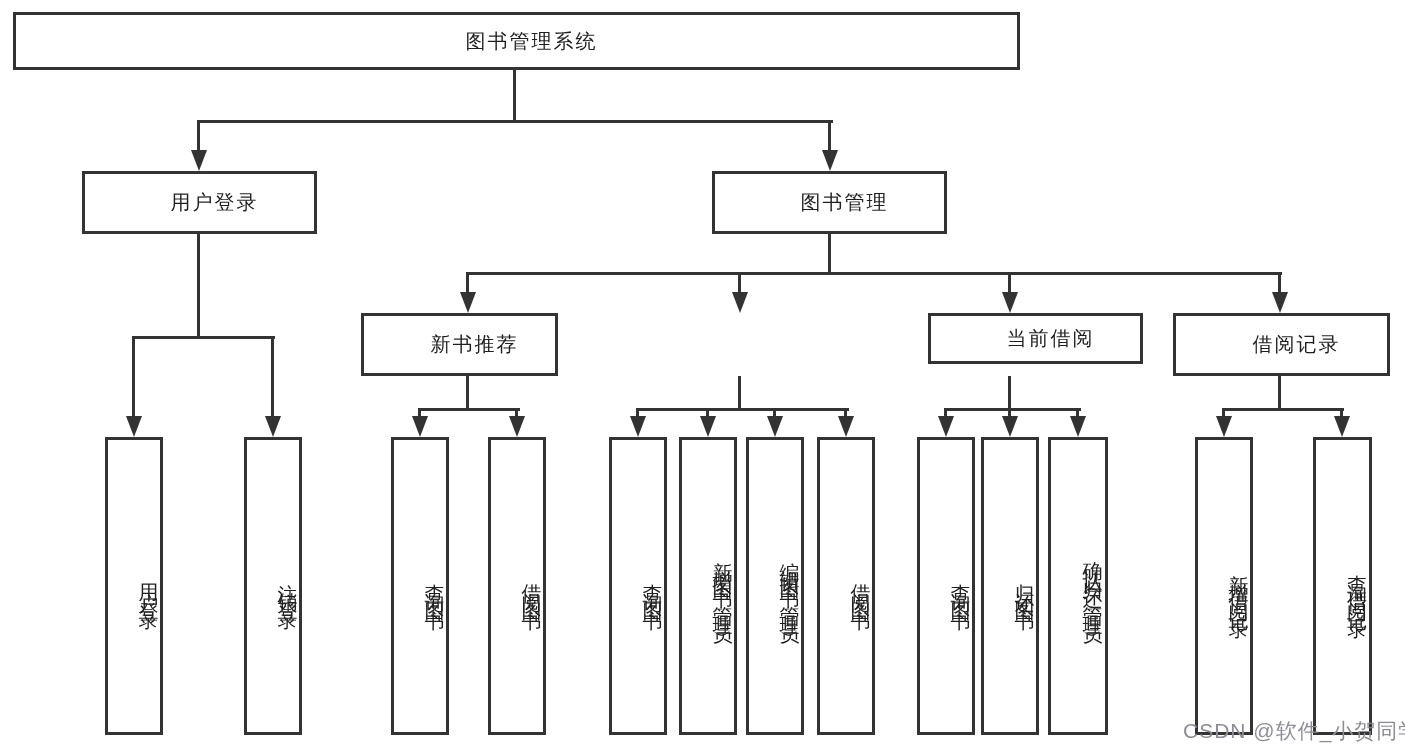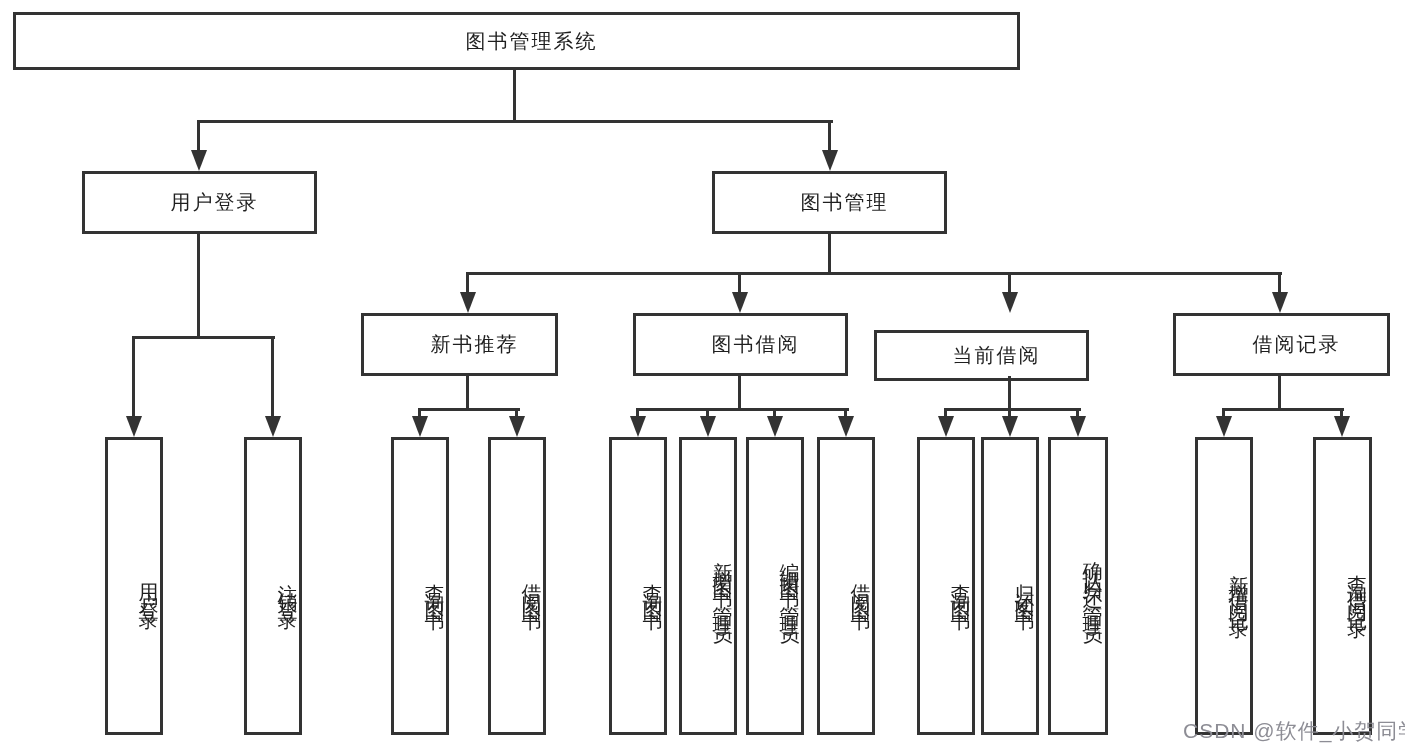--- a/index.html
+++ b/index.html
@@ -65,24 +65,21 @@
   <div class="vline" style="left:738px;top:272px;height:23px;"></div>
   <div class="arrow" style="left:732px;top:292px;"></div>
   <div class="vline" style="left:1008px;top:272px;height:23px;"></div>
   <div class="arrow" style="left:1002px;top:292px;"></div>
   <div class="vline" style="left:1278px;top:272px;height:23px;"></div>
   <div class="arrow" style="left:1272px;top:292px;"></div>
 
   <div class="box hbox" style="left:361px;top:313px;width:197px;height:63px;">
     <span class="lbl">新书推荐</span>
   </div>
-  <div class="box hbox" style="left:633px;top:313px;width:215px;height:63px;">
-    <span class="lbl">图书借阅</span>
-  </div>
-  <div class="box hbox" style="left:874px;top:313px;width:215px;height:51px;margin-top:17px;">
+  <div class="box hbox" style="left:928px;top:313px;width:215px;height:51px;">
     <span class="lbl">当前借阅</span>
   </div>
   <div class="box hbox" style="left:1173px;top:313px;width:217px;height:63px;">
     <span class="lbl">借阅记录</span>
   </div>
 
   <div class="vline" style="left:466px;top:376px;height:35px;"></div>
   <div class="hline" style="left:418px;top:408px;width:102px;"></div>
   <div class="vline" style="left:418px;top:408px;height:11px;"></div>
   <div class="arrow" style="left:412px;top:416px;"></div>

